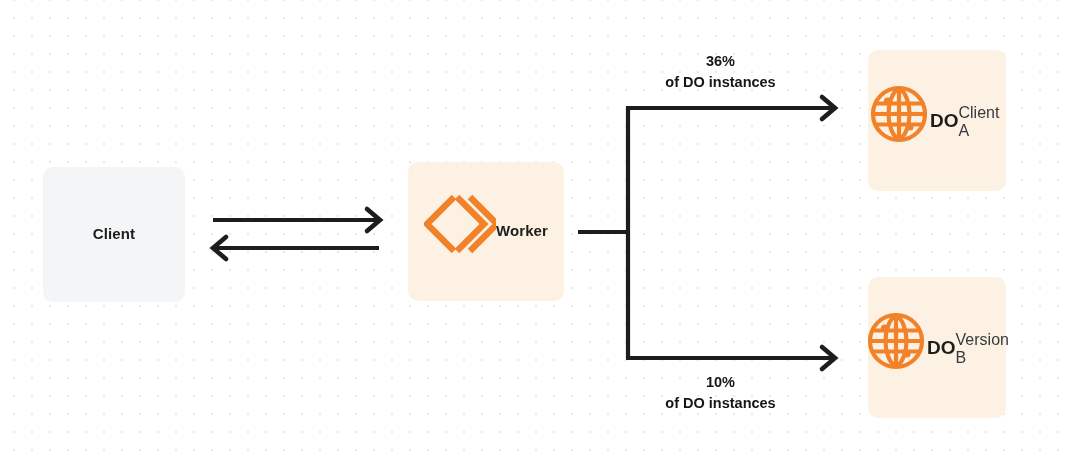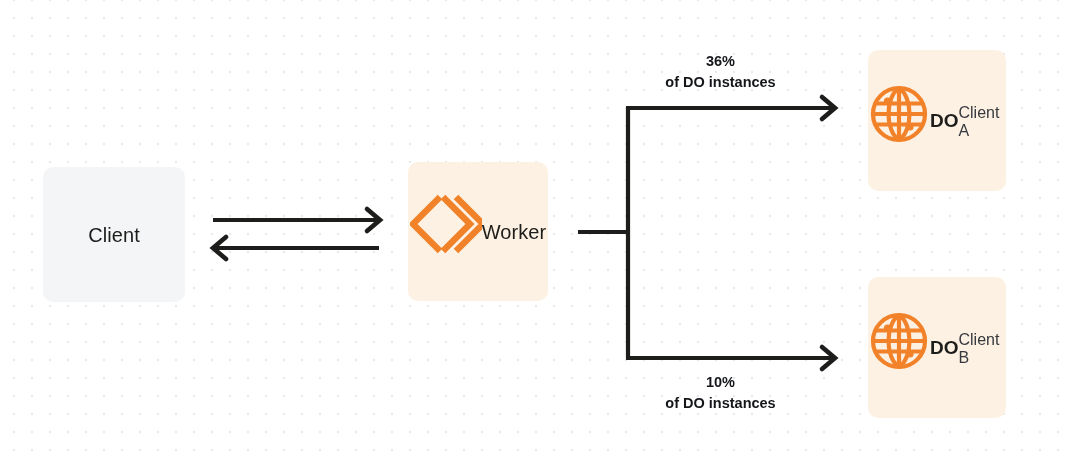--- a/index.html
+++ b/index.html
@@ -32,42 +32,42 @@
   .node-client {
     left: 43px;
     top: 167px;
     width: 142px;
     height: 135px;
     background: #f4f5f7;
   }
   .node-worker {
     left: 408px;
     top: 162px;
-    width: 140px;
+    width: 156px;
     height: 139px;
     background: #fdf1e3;
   }
   .node-do-a {
     left: 868px;
     top: 50px;
     width: 138px;
     height: 141px;
     background: #fdf1e3;
   }
   .node-do-b {
     left: 868px;
     top: 277px;
     width: 138px;
     height: 141px;
     background: #fdf1e3;
   }
 
   .node-title {
-    font-size: 20px;
-    font-weight: normal;
+    font-size: 15px;
+    font-weight: bold;
     color: #1d1d1b;
     letter-spacing: 0.1px;
     line-height: 1.1;
   }
   .node-title-plain {
     font-size: 19px;
     font-weight: bold;
     color: #1d1d1b;
   }
   .node-sub {
@@ -213,16 +213,16 @@
           <line x1="5" y1="31" x2="57" y2="31"></line>
           <line x1="7" y1="41.5" x2="55" y2="41.5"></line>
           <path d="M 31 5 C 17 14 17 48 31 57"></path>
           <path d="M 31 5 C 45 14 45 48 31 57"></path>
         </g>
         <circle cx="19.5" cy="18" r="3.6" fill="#f28229"></circle>
         <circle cx="42" cy="44" r="3.6" fill="#f28229"></circle>
       </svg>
     </span>
     <div class="node-title-plain">DO</div>
-    <div class="node-sub">Client B</div>
+    <div class="node-sub">Version B</div>
   </div>
 
 </div>
 
 </body></html>

